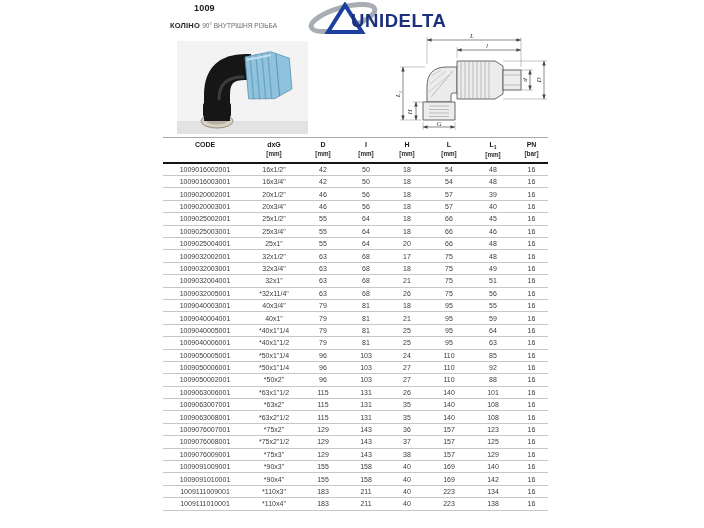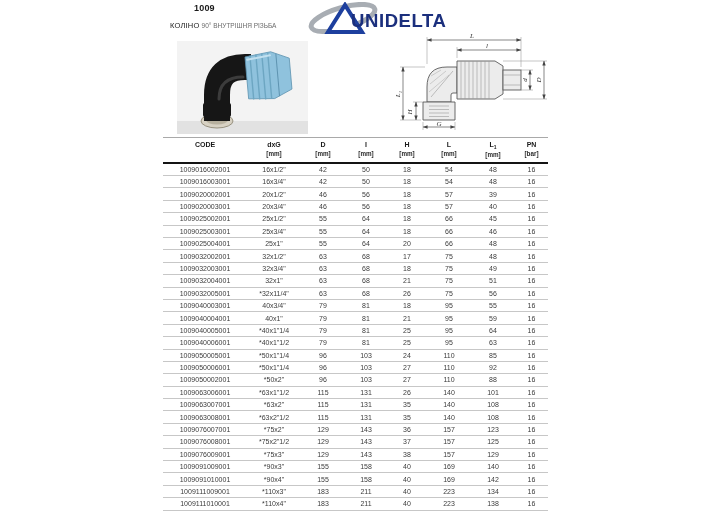--- a/index.html
+++ b/index.html
@@ -4,21 +4,21 @@
 <style>
   html,body{margin:0;padding:0;}
   body{
     width:704px;height:528px;position:relative;background:#ffffff;
     font-family:"Liberation Sans",sans-serif;overflow:hidden;
   }
   .abs{position:absolute;}
 
   #header-code{left:170px;top:3px;font-size:9px;font-weight:bold;color:#1a1a1a;letter-spacing:.2px;margin-left:24px;}
   #header-title{left:170px;top:21px;font-size:7.5px;color:#222;white-space:nowrap;}
-  #header-title .t-main{font-weight:normal;letter-spacing:.2px;}
+  #header-title .t-main{font-weight:bold;letter-spacing:.2px;}
   #header-title .t-sub{font-size:6.5px;color:#6b6b6b;font-weight:normal;}
 
   #brand-logo{left:306px;top:2px;width:148px;height:33px;}
   #product-photo{left:177px;top:41px;width:131px;height:93px;}
   #technical-diagram{left:391px;top:30px;width:175px;height:104px;}
 
   #spec-table{
     position:absolute;left:163px;top:137px;width:385px;
     border-collapse:collapse;table-layout:fixed;
   }

